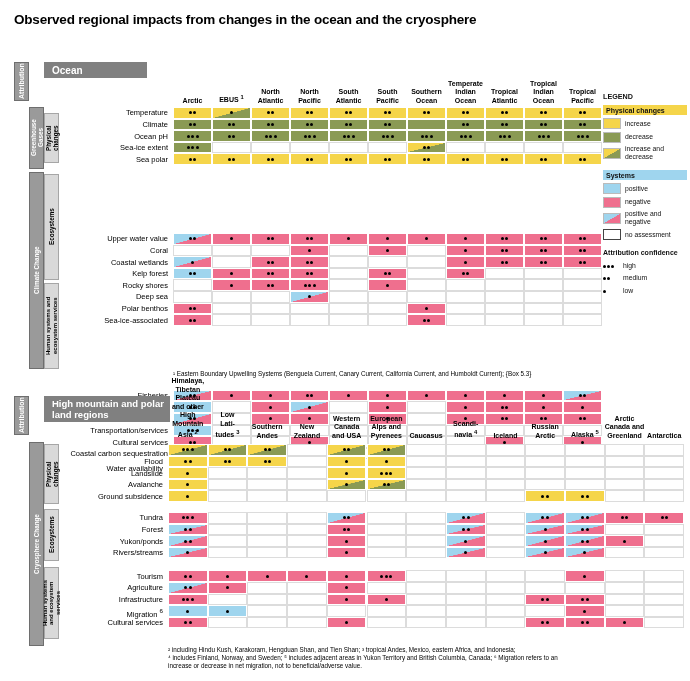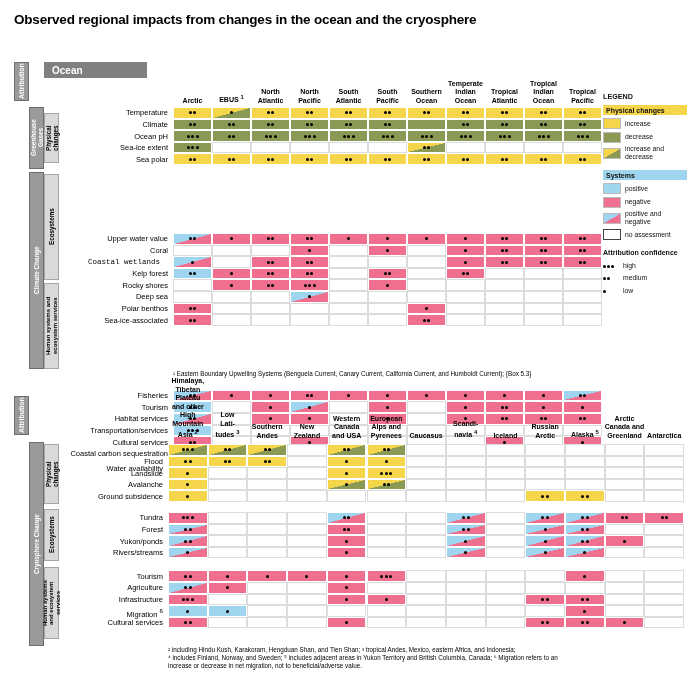--- a/index.html
+++ b/index.html
@@ -433,21 +433,21 @@
     <div class="cell" style="left:524px;top:244.6px;width:39px;height:11.6px;background:#ef6f8e;"></div>
     <div class="dotgroup" style="left:539.75px;top:248.9px;">
       <span style="width:3px;height:3px;border-radius:50%;background:#000;display:block;"></span>
       <span style="width:3px;height:3px;border-radius:50%;background:#000;display:block;"></span>
     </div>
     <div class="cell" style="left:563px;top:244.6px;width:39px;height:11.6px;background:#ef6f8e;"></div>
     <div class="dotgroup" style="left:578.75px;top:248.9px;">
       <span style="width:3px;height:3px;border-radius:50%;background:#000;display:block;"></span>
       <span style="width:3px;height:3px;border-radius:50%;background:#000;display:block;"></span>
     </div>
-    <div class="rowlabel" style="left:54px;top:257.5px;width:106px;font-family:Liberation Mono, monospace;">Coastal wetlands</div>
+    <div class="rowlabel" style="left:62px;top:257.5px;width:106px;">Coastal wetlands</div>
     <div class="cell" style="left:173px;top:256.2px;width:39px;height:11.6px;background:linear-gradient(to bottom right,#9fd5ee 0%,#9fd5ee 49.5%,#ef6f8e 50.5%,#ef6f8e 100%);"></div>
     <div class="dotgroup" style="left:191px;top:260.5px;">
       <span style="width:3px;height:3px;border-radius:50%;background:#000;display:block;"></span>
     </div>
     <div class="cell" style="left:212px;top:256.2px;width:39px;height:11.6px;background:#ffffff;border:0.6px solid #dcdcdc;"></div>
     <div class="cell" style="left:251px;top:256.2px;width:39px;height:11.6px;background:#ef6f8e;"></div>
     <div class="dotgroup" style="left:266.75px;top:260.5px;">
       <span style="width:3px;height:3px;border-radius:50%;background:#000;display:block;"></span>
       <span style="width:3px;height:3px;border-radius:50%;background:#000;display:block;"></span>
     </div>
@@ -794,20 +794,21 @@
       <span style="width:3px;height:3px;border-radius:50%;background:#000;display:block;"></span>
     </div>
     <div class="cell" style="left:563px;top:447.79999999999995px;width:39px;height:11.6px;background:#ef6f8e;"></div>
     <div class="dotgroup" style="left:581px;top:452.09999999999997px;">
       <span style="width:3px;height:3px;border-radius:50%;background:#000;display:block;"></span>
     </div>
   </div>
 
 <div class="panel" id="cryo-panel" style="left:0;top:0;width:690px;height:681px;">
     <div class="vlabel attr-bar" style="position:absolute;left:14px;top:396px;width:13px;height:37px;">Attribution</div>
+    <div class="sectionhead" style="position:absolute;left:44px;top:396px;width:118px;height:26px;line-height:11px;font-size:9.5px;">High mountain and polar land regions</div>
     <div class="vlabel grp-bar" style="position:absolute;left:29px;top:442px;width:13px;height:202px;font-size:6.3px;">Cryosphere Change</div>
     <div class="vlabel sub-bar" style="position:absolute;left:44px;top:444px;width:13px;height:58px;font-size:6.3px;line-height:7px;">Physical<br>changes</div>
     <div class="vlabel sub-bar" style="position:absolute;left:44px;top:509px;width:13px;height:50px;font-size:6.3px;">Ecosystems</div>
     <div class="vlabel sub-bar" style="position:absolute;left:44px;top:567px;width:13px;height:70px;font-size:6px;line-height:6.5px;">Human systems<br>and ecosystem<br>services</div>
     <div class="footnote" style="left:168px;top:646px;width:520px;">² including Hindu Kush, Karakoram, Hengduan Shan, and Tien Shan; ³ tropical Andes, Mexico, eastern Africa, and Indonesia;</div>
     <div class="footnote" style="left:168px;top:654px;width:520px;">⁴ includes Finland, Norway, and Sweden; ⁵ includes adjacent areas in Yukon Territory and British Columbia, Canada; ⁶ Migration refers to an</div>
     <div class="footnote" style="left:168px;top:662px;width:520px;">increase or decrease in net migration, not to beneficial/adverse value.</div>
     <div class="colhead" style="left:168px;top:392px;width:39.7px;height:48px;display:flex;align-items:flex-end;justify-content:center;">
       <div style="width:100%;">Himalaya,<br>Tibetan Plateau<br>and other<br>High Mountain<br>Asia <sup>2</sup></div>
     </div>

